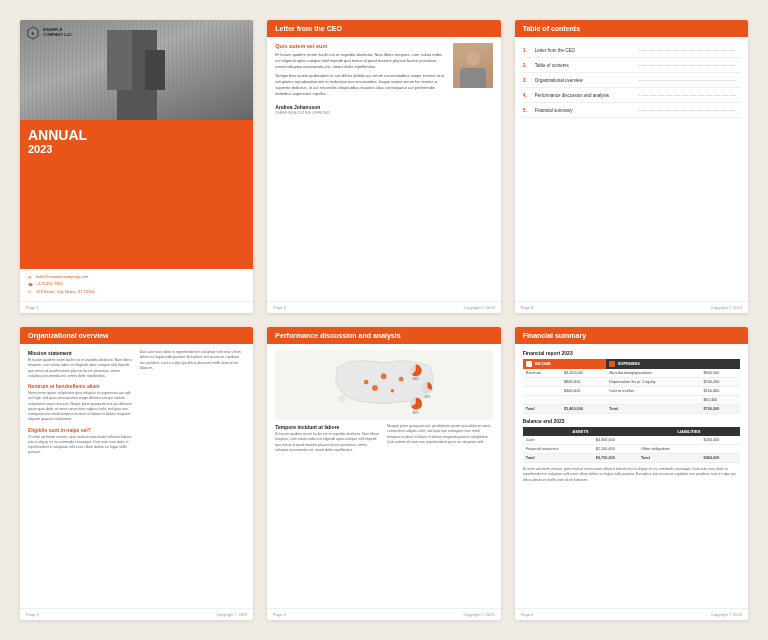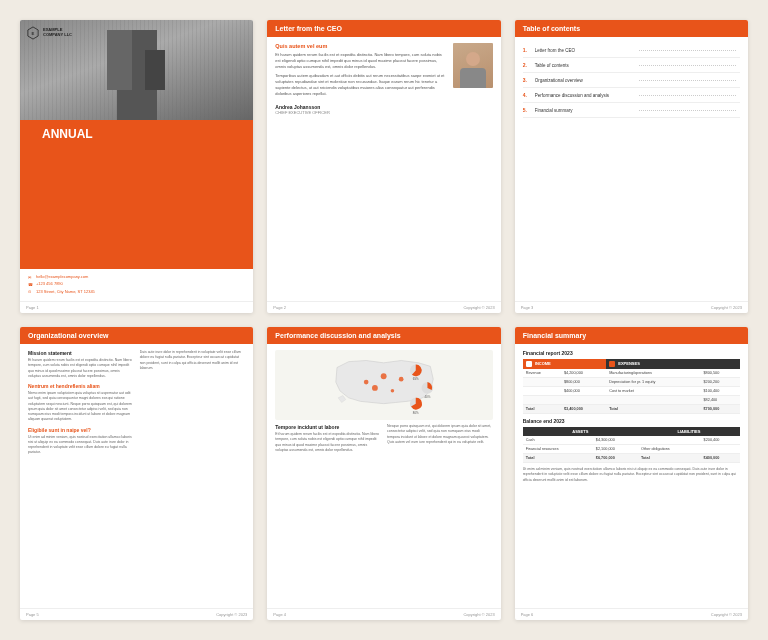--- a/index.html
+++ b/index.html
@@ -108,23 +108,22 @@
     }
     .card-cover .cover-title {
       color: #fff;
       font-size: 8px;
       font-weight: bold;
       line-height: 1.1;
       text-transform: uppercase;
     }
     .card-cover .cover-title span {
       display: block;
-      font-size: 12px;
+      font-size: 14px;
       font-weight: 900;
-      margin-left: 14px;
     }
     .card-cover .cover-year {
       color: #fff;
       font-size: 11px;
       font-weight: bold;
     }
     .card-cover .cover-footer {
       padding: 5px 8px;
       background: #fff;
     }
@@ -390,20 +389,21 @@
       </div>
     </div>
     <div class="cover-photo">
       <div class="cover-photo-overlay"></div>
       <div class="building"></div>
     </div>
     <div class="cover-orange">
       <div class="cover-title">
         <span>ANNUAL</span>
       </div>
+      <div class="cover-year">2023</div>
     </div>
     <div class="cover-footer">
       <div class="cover-contact">
         <div class="contact-line">
           <span class="contact-icon">✉</span>
           <span style="color:#e8541a;">hello@examplecompany.com</span>
         </div>
         <div class="contact-line">
           <span class="contact-icon">☎</span>
           <span>+123 456 7890</span>

